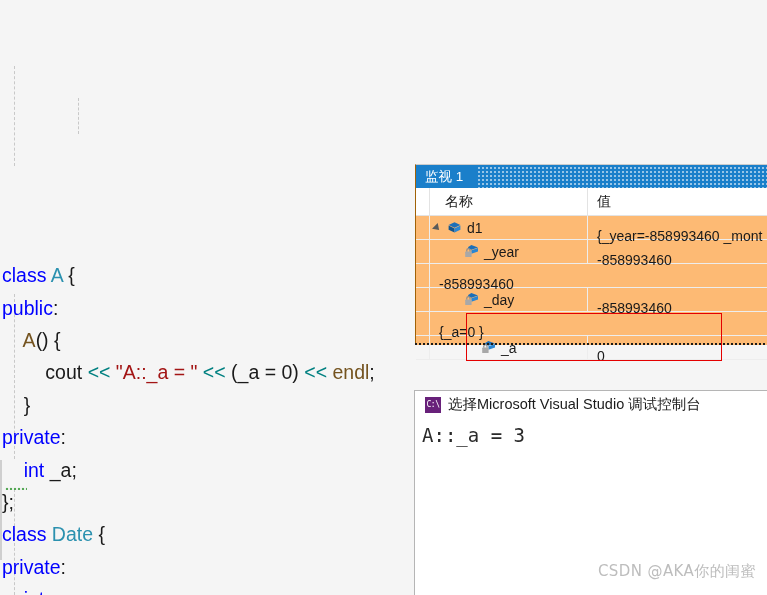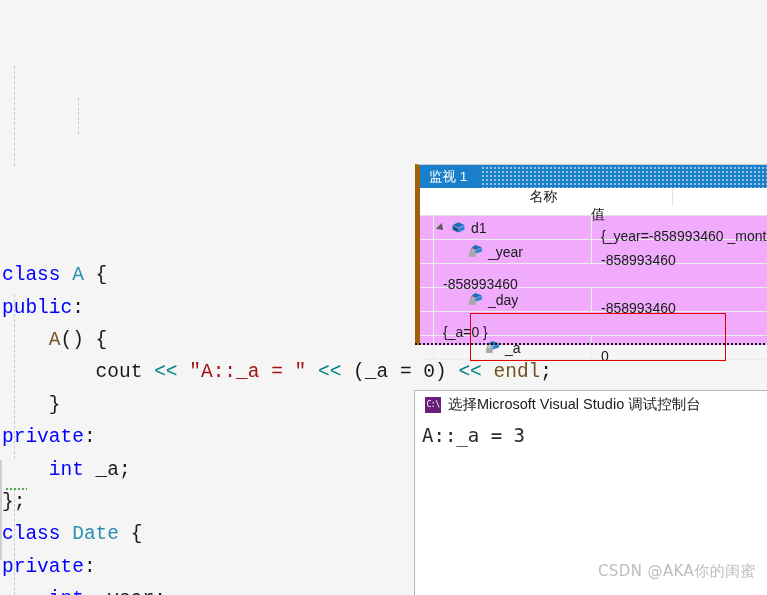--- a/index.html
+++ b/index.html
@@ -6,21 +6,21 @@
   body{
     width:767px;height:595px;overflow:hidden;position:relative;
     background:#f5f5f5;
     font-family:"Liberation Sans","DejaVu Sans",sans-serif;
   }
 
   
   #editor{
     position:absolute;left:0;top:0;width:767px;height:595px;
     background:#f5f5f5;
-    font-family:Liberation Mono, monospace;
+    font-family:Liberation Sans, sans-serif;
     font-size:19.5px;
     line-height:32.4px;
     white-space:pre;
   }
   #editor .line{height:32.4px;position:relative;padding-left:2px;}
   .kw{color:#0000ff;}
   .type{color:#2b91af;}
   .fn{color:#74531f;}
   .str{color:#a31515;}
   .op{color:#008080;}
@@ -44,42 +44,42 @@
     opacity:.85;
   }
   
   .leftbar{
     position:absolute;left:0px;top:460px;width:2px;height:100px;background:#cfcfcf;
   }
 
   
   #watch{
     position:absolute;left:415px;top:164px;width:352px;height:181px;
-    background:#f0abfc;
-    border-left:5px solid #a16207;
+    background:#fdba74;
+    border-left:1px solid #a16207;
     border-top:1px solid #cccccc;
     box-sizing:border-box;
     text-align:center;
   }
   #watch-title{
     height:23px;background:#1a7fca;color:#ffffff;
     font-size:13.5px;display:flex;align-items:center;
     padding-left:9px;position:relative;
   }
   #watch-title .tt{position:relative;z-index:2;font-weight:400;}
   #watch-title .grip{
     position:absolute;left:62px;right:0;top:0;bottom:0;
     background-image:radial-gradient(circle at 1px 1px, rgba(255,255,255,.55) 1px, transparent 1.2px);
     background-size:4px 4px;
     background-position:0 6px;
   }
   #watch-head{
     height:27px;display:flex;align-items:center;
     border-bottom:1px solid #e3e3e3;
-    background:#ffffff;font-size:14px;color:#1a1a1a;flex-direction:column;
+    background:#ffffff;font-size:14px;color:#1a1a1a;
   }
   #watch-head .c-gut{width:13px;height:100%;border-right:1px solid #e3e3e3;}
   #watch-head .c-name{width:158px;padding-left:15px;box-sizing:border-box;border-right:1px solid #e3e3e3;height:100%;display:flex;align-items:center;}
   #watch-head .c-val{flex:1;padding-left:9px;box-sizing:border-box;height:100%;display:flex;align-items:center;}
 
   .wrow{
     height:23px;display:flex;align-items:center;
     border-bottom:1px solid #ededed;font-size:14px;color:#1a1a1a;
     position:relative;
   }

